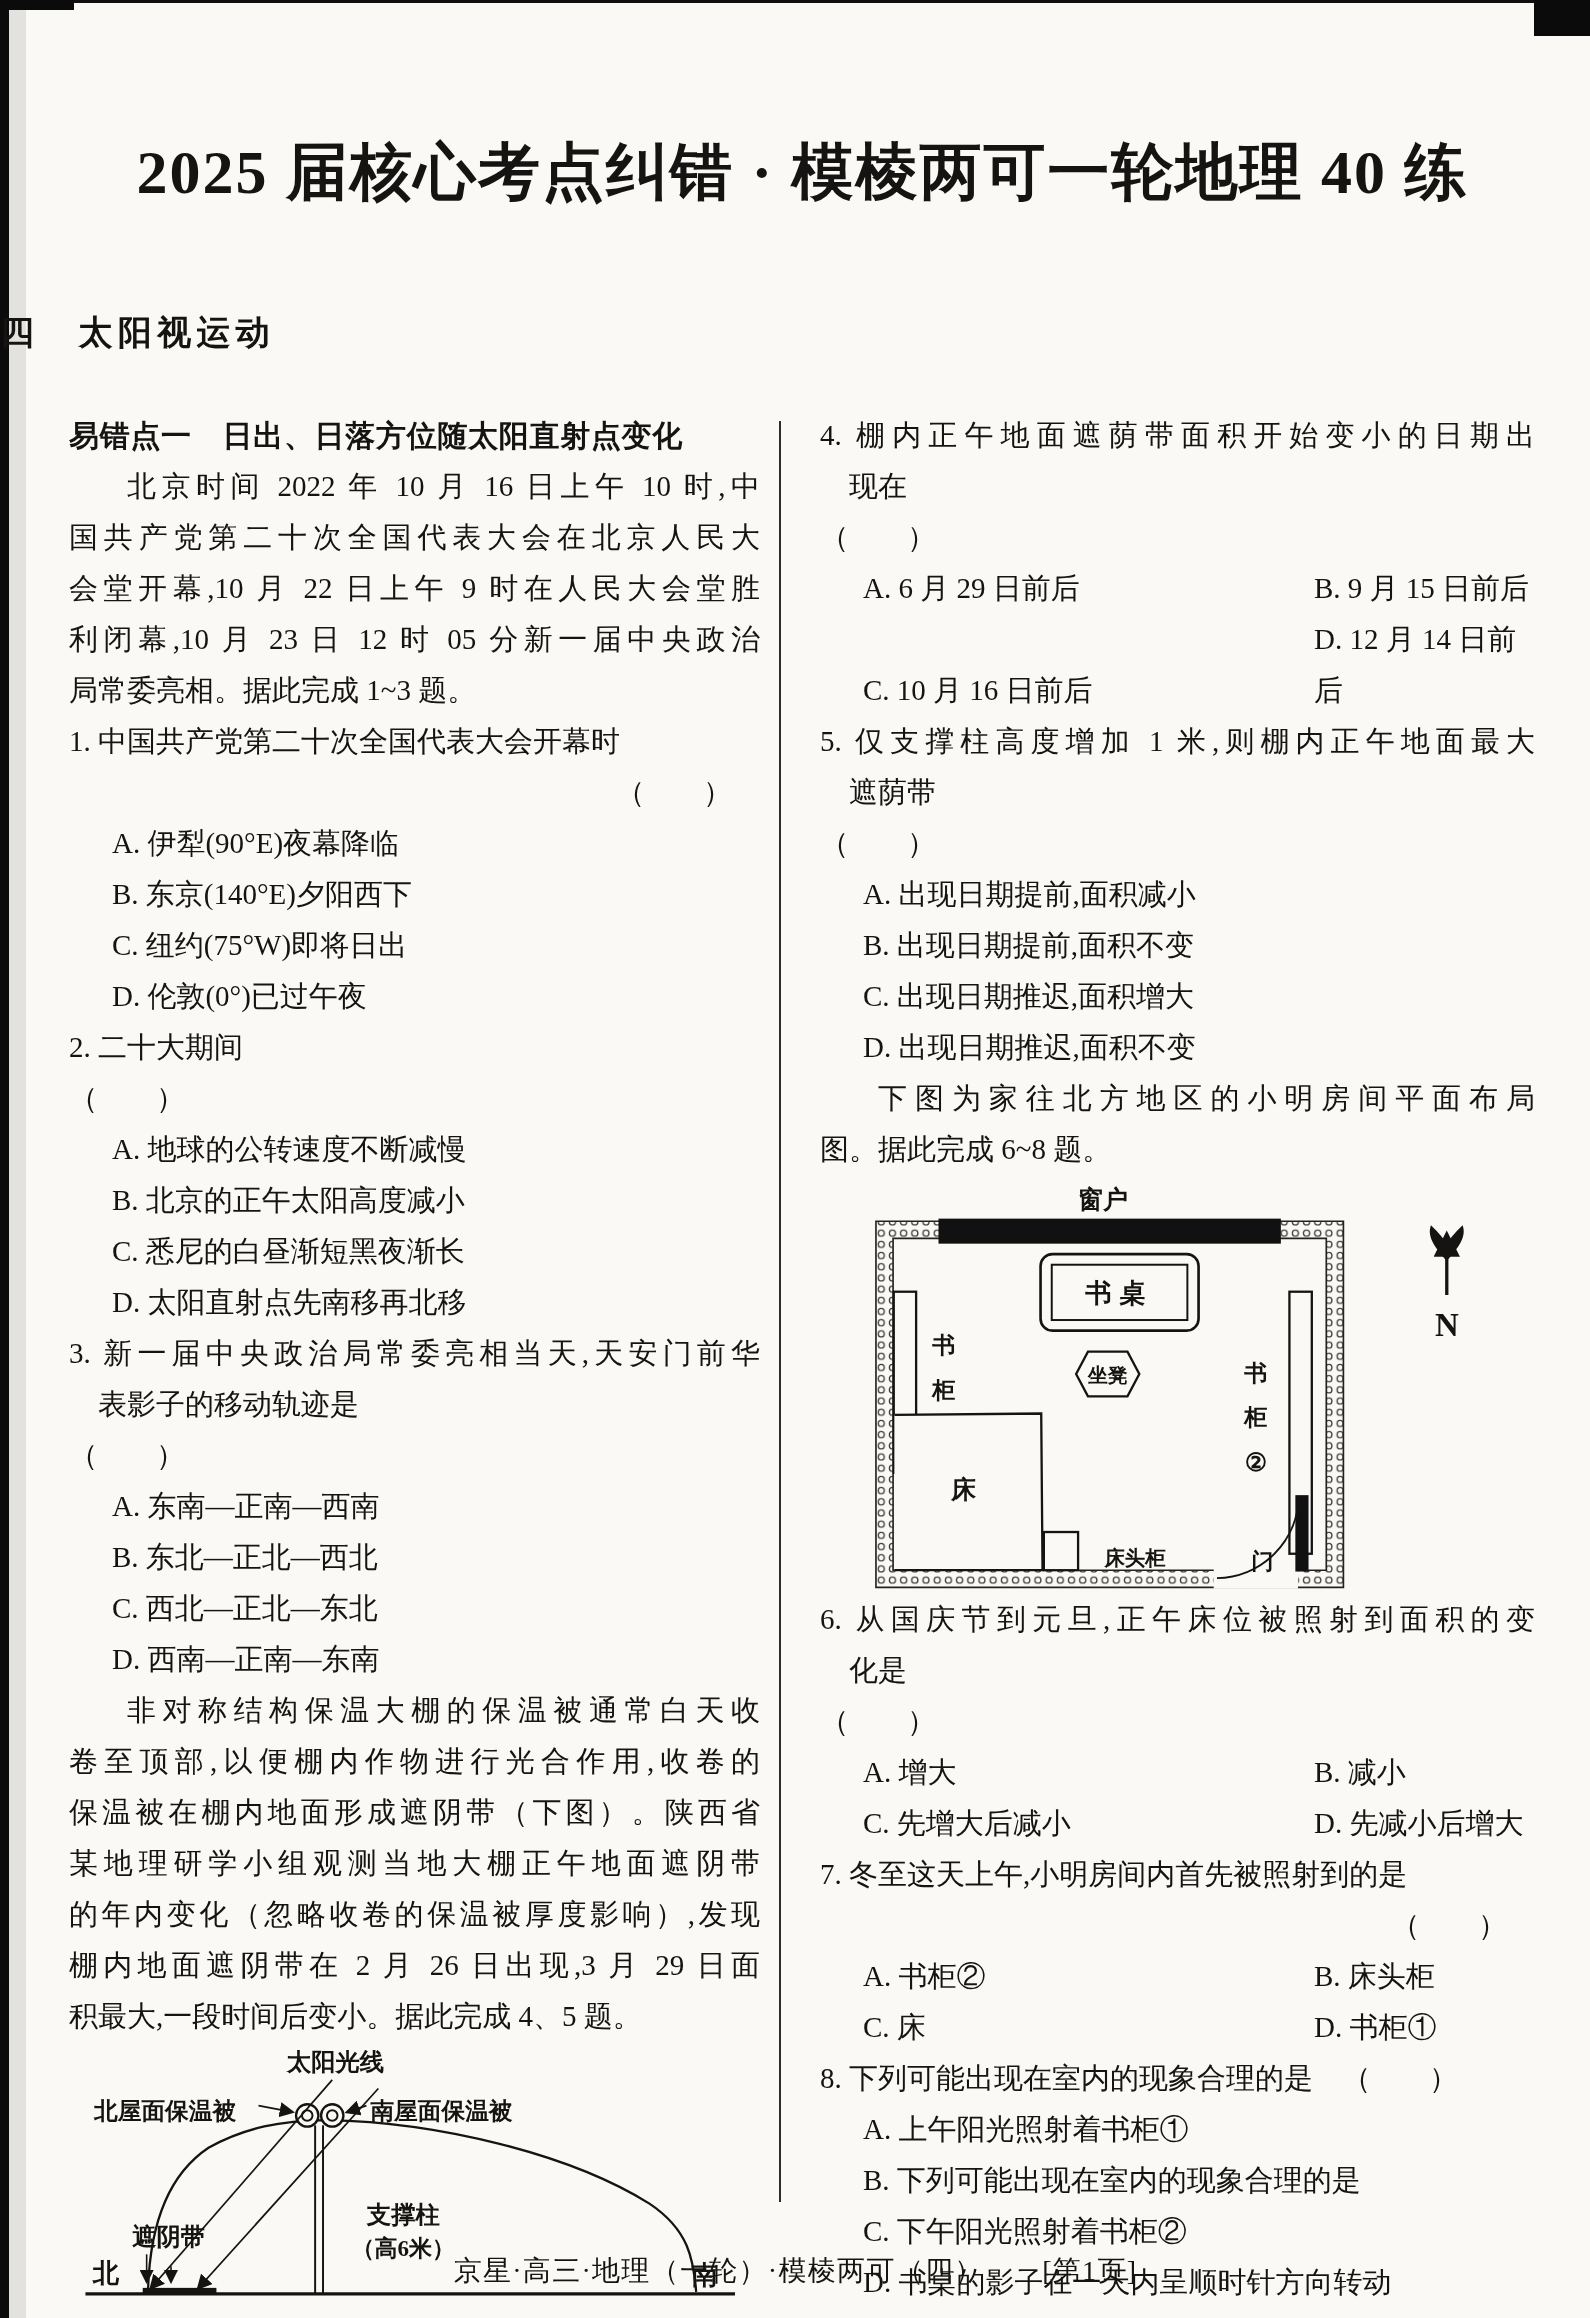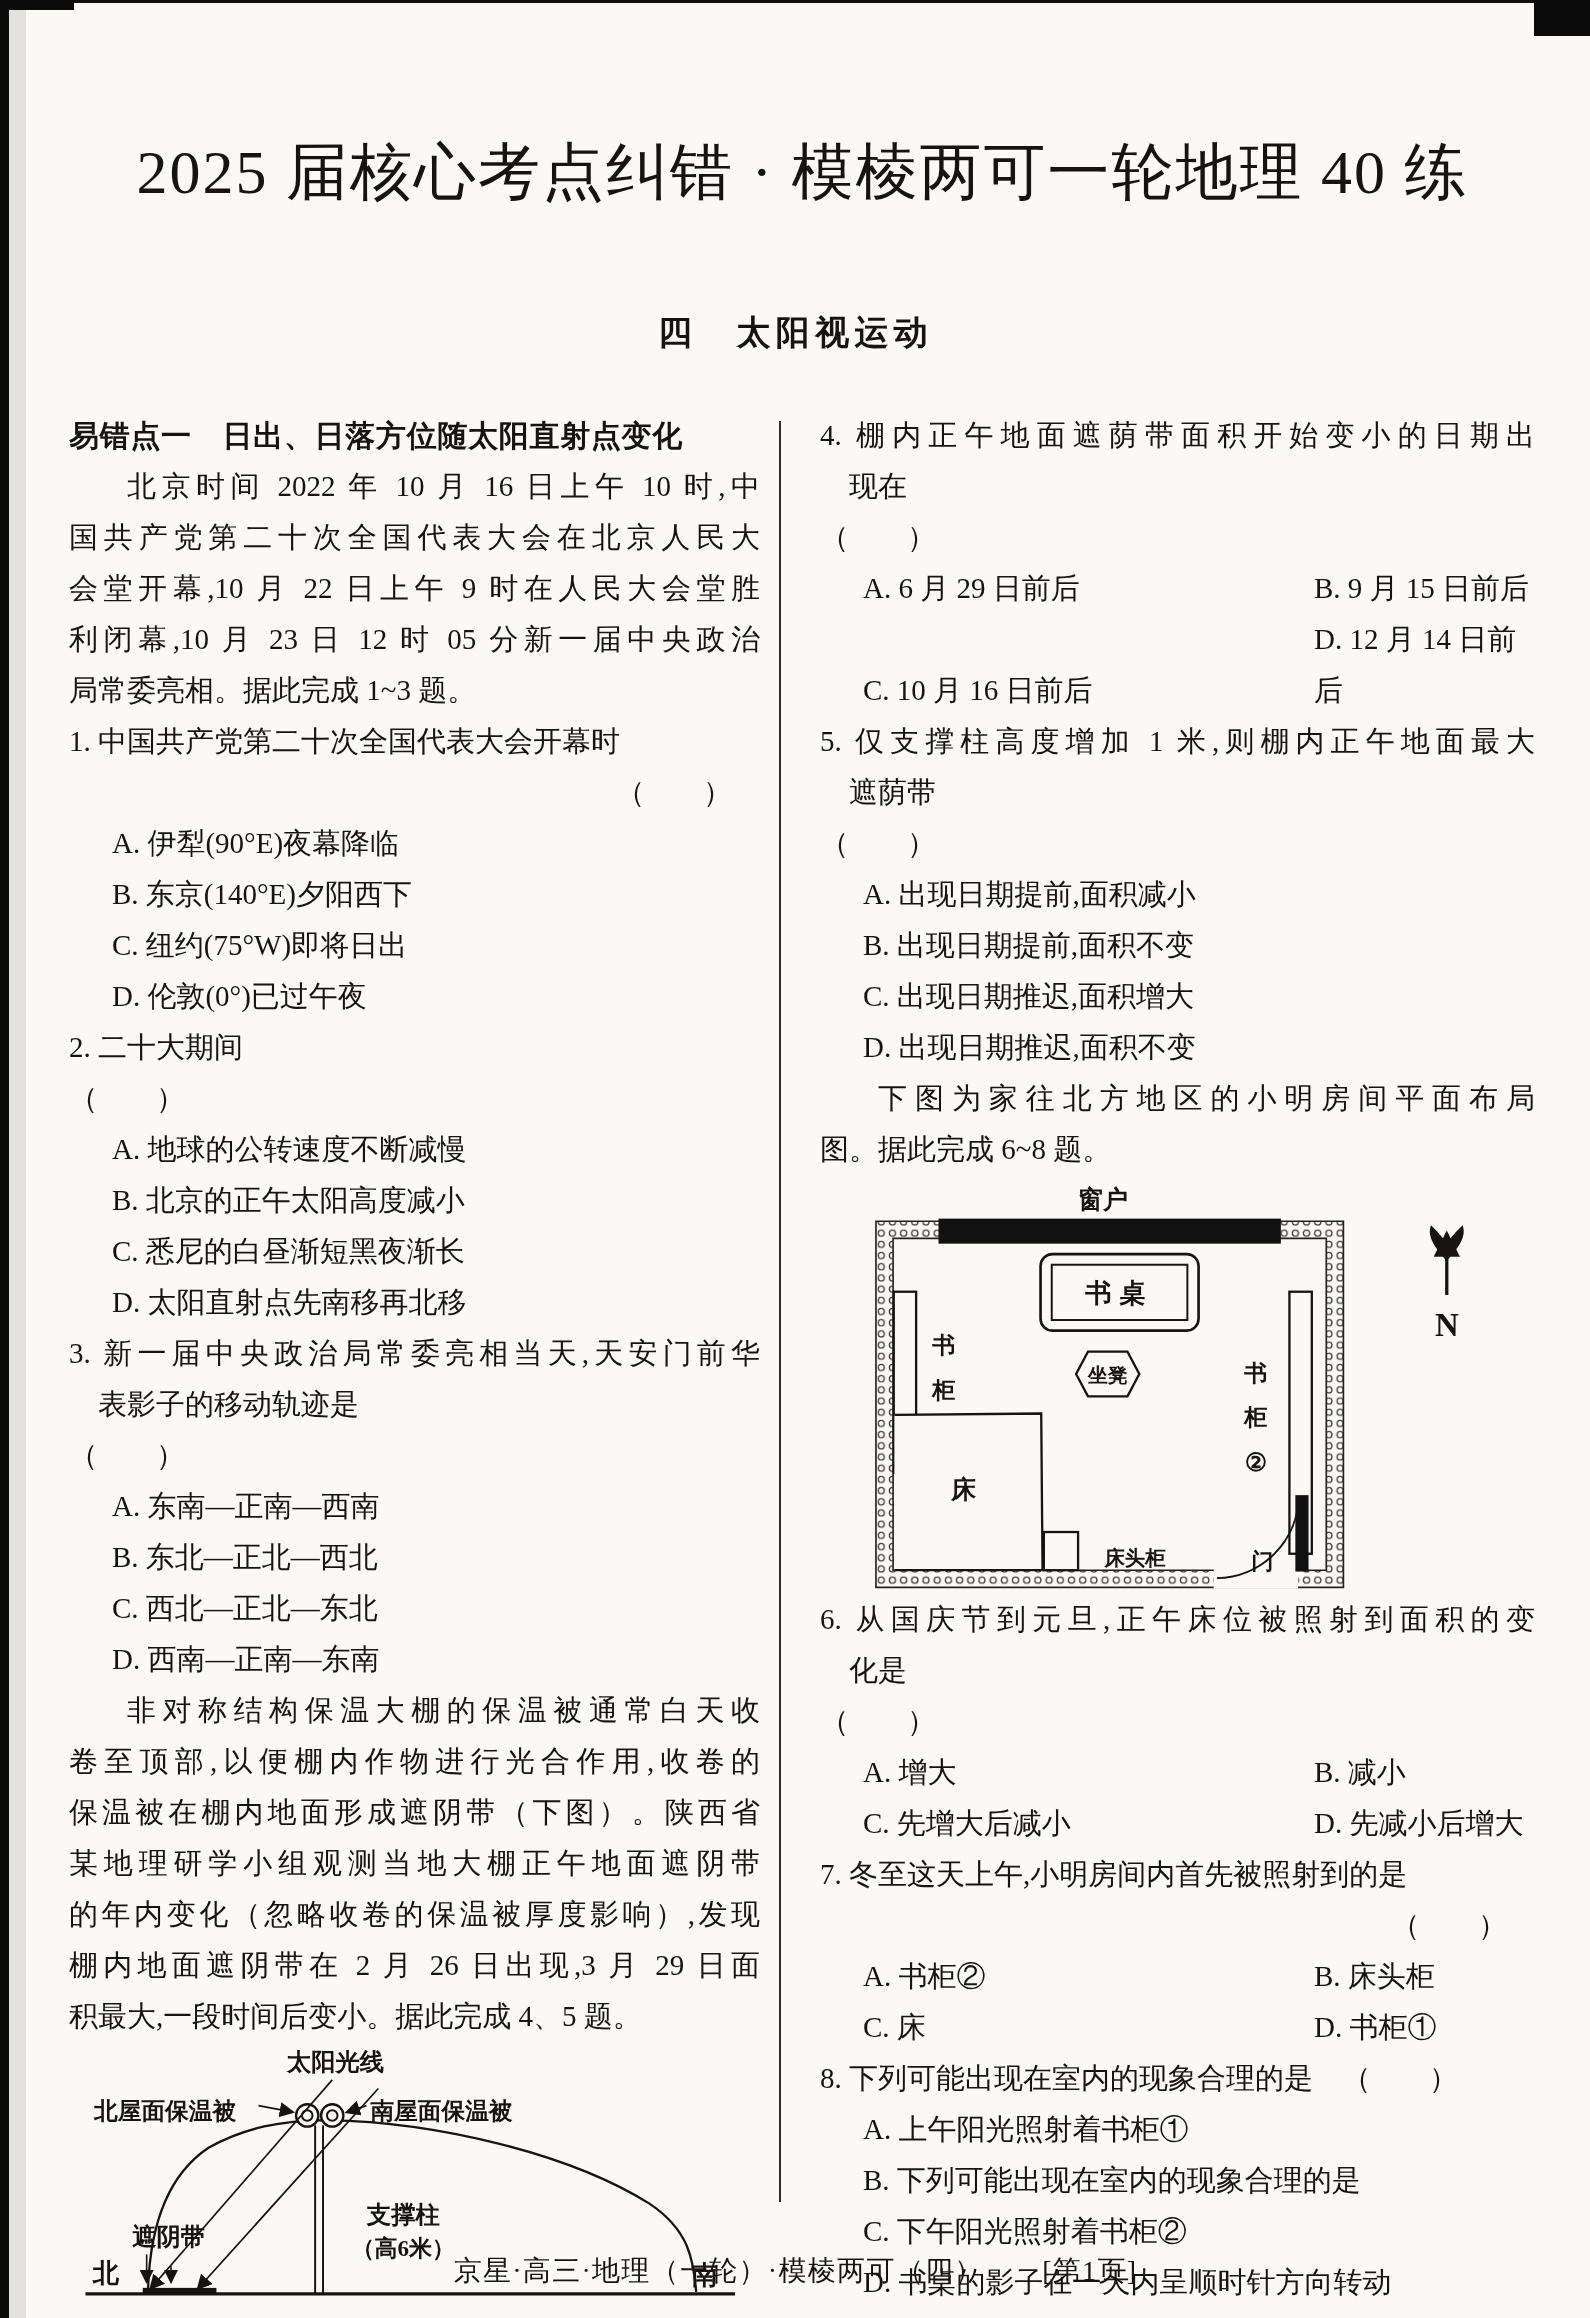--- a/index.html
+++ b/index.html
@@ -10,24 +10,24 @@
   }
   
   .edge-left   { position:absolute; left:0; top:0; width:8.6px; height:2319px; background:#0b0b0b; }
   .edge-shade  { position:absolute; left:8.6px; top:0; width:17px; height:2319px; background:#e3e2de; }
   .edge-top    { position:absolute; left:0; top:0; width:1591px; height:3.3px; background:#101010; }
   .corner-tl   { position:absolute; left:0; top:0; width:74px; height:10px; background:#0b0b0b; }
   .corner-tr   { position:absolute; right:0; top:0; width:57px; height:36px; background:#0b0b0b; }
 
   .title {
     position:absolute; left:40px; right:26px; top:130px; text-align:center;
-    font-size:62px; font-weight:400; letter-spacing:2px; white-space:nowrap;
+    font-size:62px; font-weight:700; letter-spacing:2px; white-space:nowrap;
   }
   .section {
-    position:absolute; left:0; right:0; top:310px; text-align:center;
+    position:absolute; left:0; right:0; top:310px; text-align:left;
     font-size:34px; font-weight:700; letter-spacing:5.3px;
   }
   .divider { position:absolute; left:779px; top:421px; width:2px; height:1781px; background:#2e2c2a; }
 
   .col { position:absolute; top:410px; font-size:29px; line-height:51px; }
   .col.left  { left:69px;  width:691px; }
   .col.right { left:820px; width:715px; }
 
   .berr {
     font-family:"Liberation Sans","DejaVu Sans",sans-serif;

